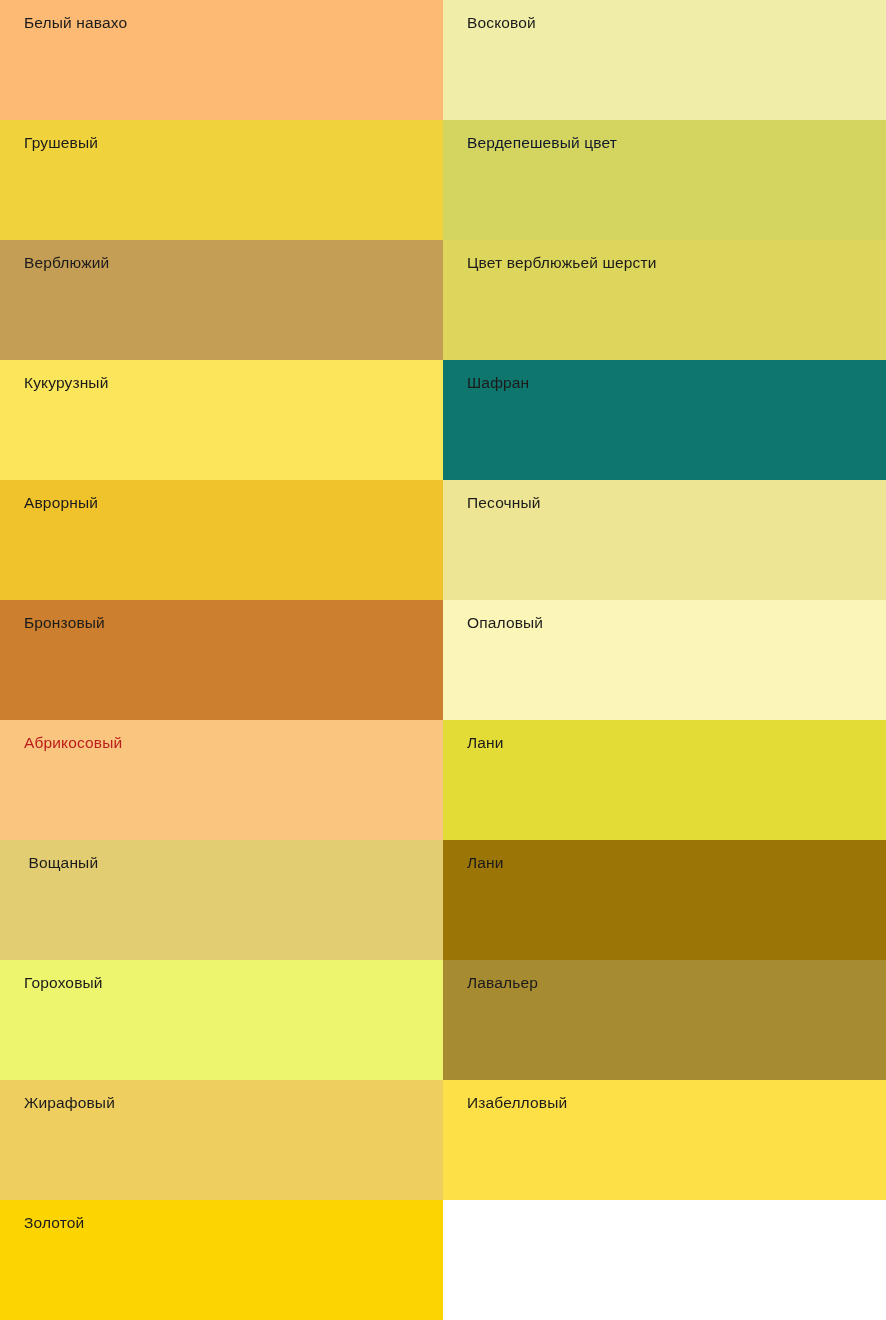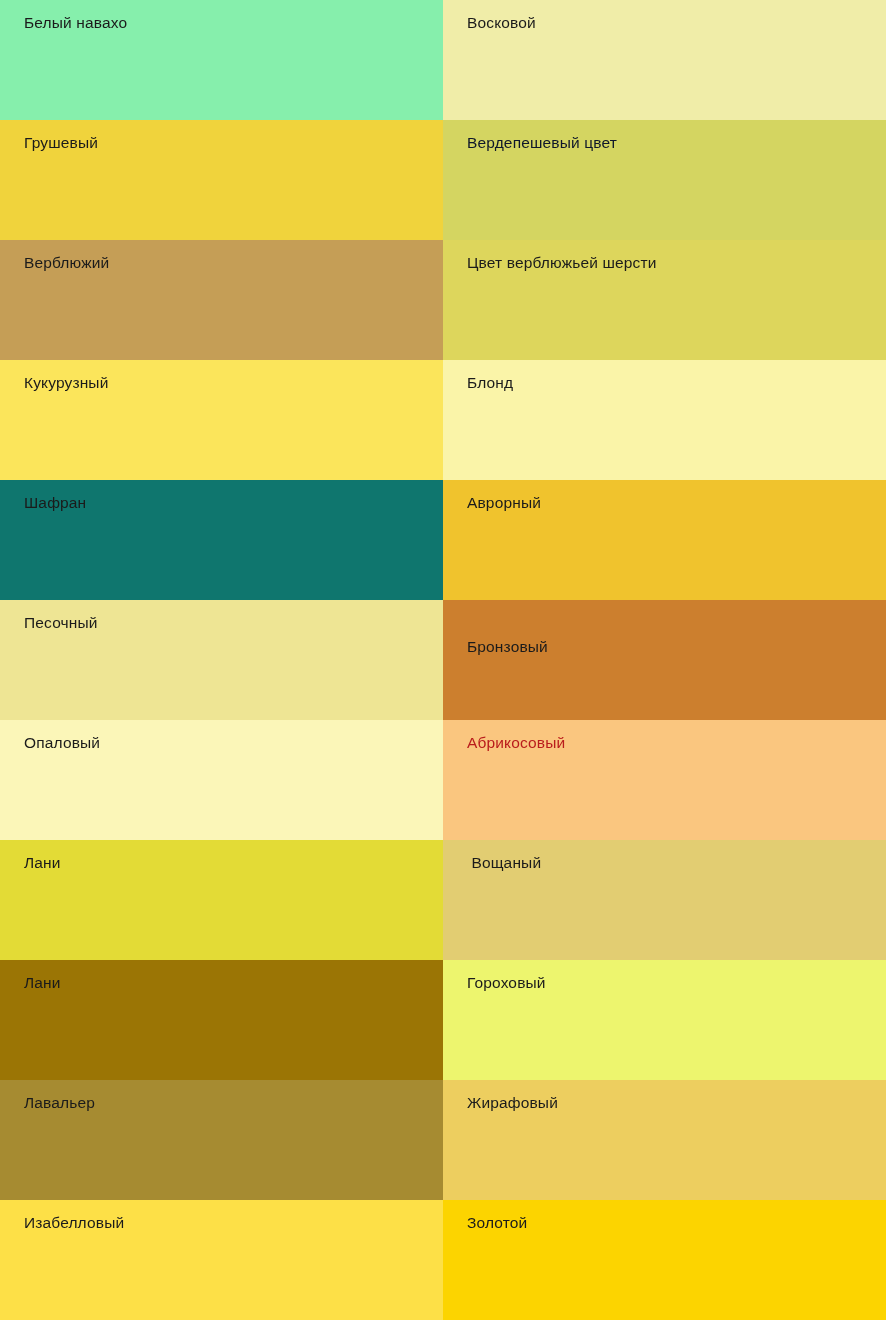--- a/index.html
+++ b/index.html
@@ -33,55 +33,52 @@
     letter-spacing: 0.15px;
     color: #1b1b1b;
     white-space: pre;
     font-family: "Liberation Sans", sans-serif;
   }
 </style>
 </head>
 <body>
 
 <div id="swatch-grid">
-  <div class="swatch" style="background-color: #86efac;">
+  <div class="swatch" style="background-color: #fdba74;">
       <span class="swatch-label" style="color: rgb(27, 27, 27);">Белый навахо</span>
     </div>
   <div class="swatch" style="background-color: rgb(240, 237, 168);">
       <span class="swatch-label" style="color: rgb(27, 27, 27);">Восковой</span>
     </div>
   <div class="swatch" style="background-color: rgb(240, 211, 60);">
       <span class="swatch-label" style="color: rgb(27, 27, 27);">Грушевый</span>
     </div>
   <div class="swatch" style="background-color: rgb(212, 213, 97);">
       <span class="swatch-label" style="color: #0f172a;">Вердепешевый цвет</span>
     </div>
   <div class="swatch" style="background-color: rgb(197, 158, 86);">
       <span class="swatch-label" style="color: rgb(27, 27, 27);">Верблюжий</span>
     </div>
   <div class="swatch" style="background-color: rgb(221, 214, 92);">
       <span class="swatch-label" style="color: rgb(27, 27, 27);">Цвет верблюжьей шерсти</span>
     </div>
   <div class="swatch" style="background-color: rgb(251, 229, 91);">
       <span class="swatch-label" style="color: rgb(27, 27, 27);">Кукурузный</span>
     </div>
-  <div class="swatch" style="background-color: rgb(250, 244, 168);">
-      <span class="swatch-label" style="color: rgb(27, 27, 27);">Блонд</span>
-    </div>
   <div class="swatch" style="background-color: #0f766e;">
       <span class="swatch-label" style="color: rgb(27, 27, 27);">Шафран</span>
     </div>
   <div class="swatch" style="background-color: rgb(240, 195, 45);">
       <span class="swatch-label" style="color: rgb(27, 27, 27);">Аврорный</span>
     </div>
   <div class="swatch" style="background-color: rgb(238, 229, 148);">
       <span class="swatch-label" style="color: rgb(27, 27, 27);">Песочный</span>
     </div>
   <div class="swatch" style="background-color: rgb(204, 127, 46);">
-      <span class="swatch-label" style="color: rgb(27, 27, 27); margin-top: 24px;">Бронзовый</span>
+      <span class="swatch-label" style="color: rgb(27, 27, 27);">Бронзовый</span>
     </div>
   <div class="swatch" style="background-color: rgb(251, 246, 184);">
       <span class="swatch-label" style="color: rgb(27, 27, 27);">Опаловый</span>
     </div>
   <div class="swatch" style="background-color: rgb(250, 198, 127);">
       <span class="swatch-label" style="color: #b91c1c;">Абрикосовый</span>
     </div>
   <div class="swatch" style="background-color: rgb(227, 219, 54);">
       <span class="swatch-label" style="color: rgb(27, 27, 27);">Лани</span>
     </div>

